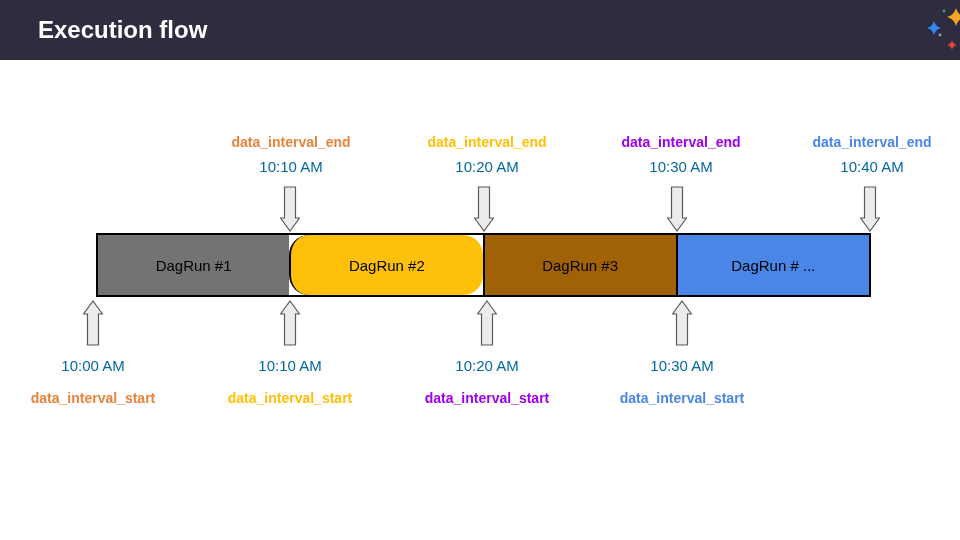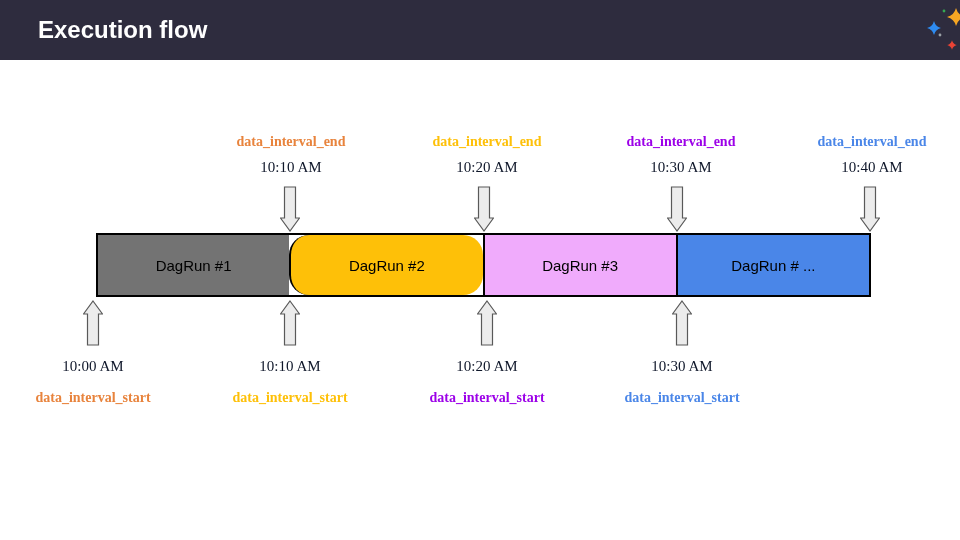--- a/index.html
+++ b/index.html
@@ -30,31 +30,30 @@
   }
   .sparkles {
     position: absolute;
     top: 3px;
     right: 4px;
   }
   .top-col, .bottom-col {
     position: absolute;
     width: 220px;
     text-align: center;
-    font-family: Liberation Serif, serif;
   }
   .interval-label {
     font-size: 14px;
     font-weight: bold;
     line-height: 18px;
     white-space: nowrap;
   }
   .time-label {
     font-size: 15px;
-    color: #0f172a;
+    color: #0369a1;
     line-height: 18px;
     white-space: nowrap;
   }
   .top-col .time-label { margin-top: 7px; }
   .bottom-col .interval-label { margin-top: 14px; }
   .arrow { position: absolute; width: 20px; height: 46px; }
   .bar {
     position: absolute;
     left: 96px; top: 233px;
     width: 775px; height: 64px;
@@ -119,21 +118,21 @@
     <polygon points="4.5,1 15.5,1 15.5,32 19.5,32 10,45 0.5,32 4.5,32" stroke-width="1.2" fill="#ECECEC" stroke="#595959"></polygon>
   </svg>
 
   <div class="bar">
     <div class="segment" style="background-color: #737373;">
       <span>DagRun #1</span>
     </div>
     <div class="segment" style="background-color: rgb(254, 192, 8); border-radius: 20px;">
       <span>DagRun #2</span>
     </div>
-    <div class="segment" style="background-color: #f0abfc;">
+    <div class="segment" style="background-color: #a16207;">
       <span>DagRun #3</span>
     </div>
     <div class="segment" style="background-color: rgb(74, 134, 232);">
       <span>DagRun # ...</span>
     </div>
   </div>
 
   <svg class="arrow" style="left:83px; top:300px;" viewBox="0 0 20 46">
     <polygon points="10,1 19.5,14 15.5,14 15.5,45 4.5,45 4.5,14 0.5,14" stroke-width="1.2" fill="#ECECEC" stroke="#595959"></polygon>
   </svg>

